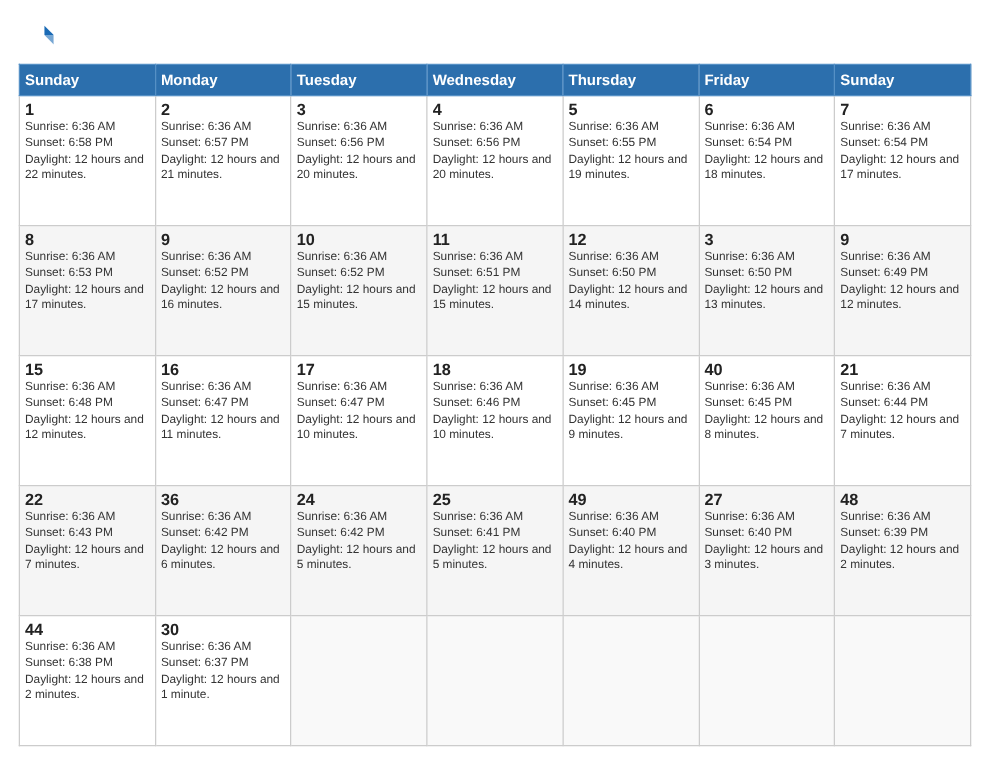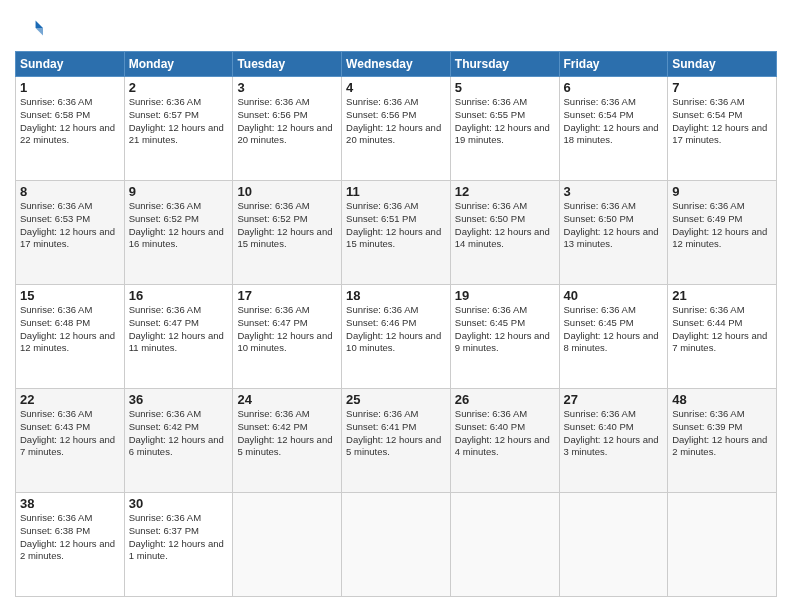--- a/index.html
+++ b/index.html
@@ -237,35 +237,35 @@
       </td>
           <td>
         <span class="day-num">24</span>
         <span class="cell-text">Sunrise: 6:36 AM<br>Sunset: 6:42 PM<br>Daylight: 12 hours and 5 minutes.</span>
       </td>
           <td>
         <span class="day-num">25</span>
         <span class="cell-text">Sunrise: 6:36 AM<br>Sunset: 6:41 PM<br>Daylight: 12 hours and 5 minutes.</span>
       </td>
           <td>
-        <span class="day-num">26</span>
+        <span class="day-num">49</span>
         <span class="cell-text">Sunrise: 6:36 AM<br>Sunset: 6:40 PM<br>Daylight: 12 hours and 4 minutes.</span>
       </td>
           <td>
         <span class="day-num">27</span>
         <span class="cell-text">Sunrise: 6:36 AM<br>Sunset: 6:40 PM<br>Daylight: 12 hours and 3 minutes.</span>
       </td>
           <td>
         <span class="day-num">48</span>
         <span class="cell-text">Sunrise: 6:36 AM<br>Sunset: 6:39 PM<br>Daylight: 12 hours and 2 minutes.</span>
       </td>
         </tr>
         <tr>
           <td>
-        <span class="day-num">38</span>
+        <span class="day-num">44</span>
         <span class="cell-text">Sunrise: 6:36 AM<br>Sunset: 6:38 PM<br>Daylight: 12 hours and 2 minutes.</span>
       </td>
           <td>
         <span class="day-num">30</span>
         <span class="cell-text">Sunrise: 6:36 AM<br>Sunset: 6:37 PM<br>Daylight: 12 hours and 1 minute.</span>
       </td>
           <td class="empty-cell"></td>
           <td class="empty-cell"></td>
           <td class="empty-cell"></td>
           <td class="empty-cell"></td>

